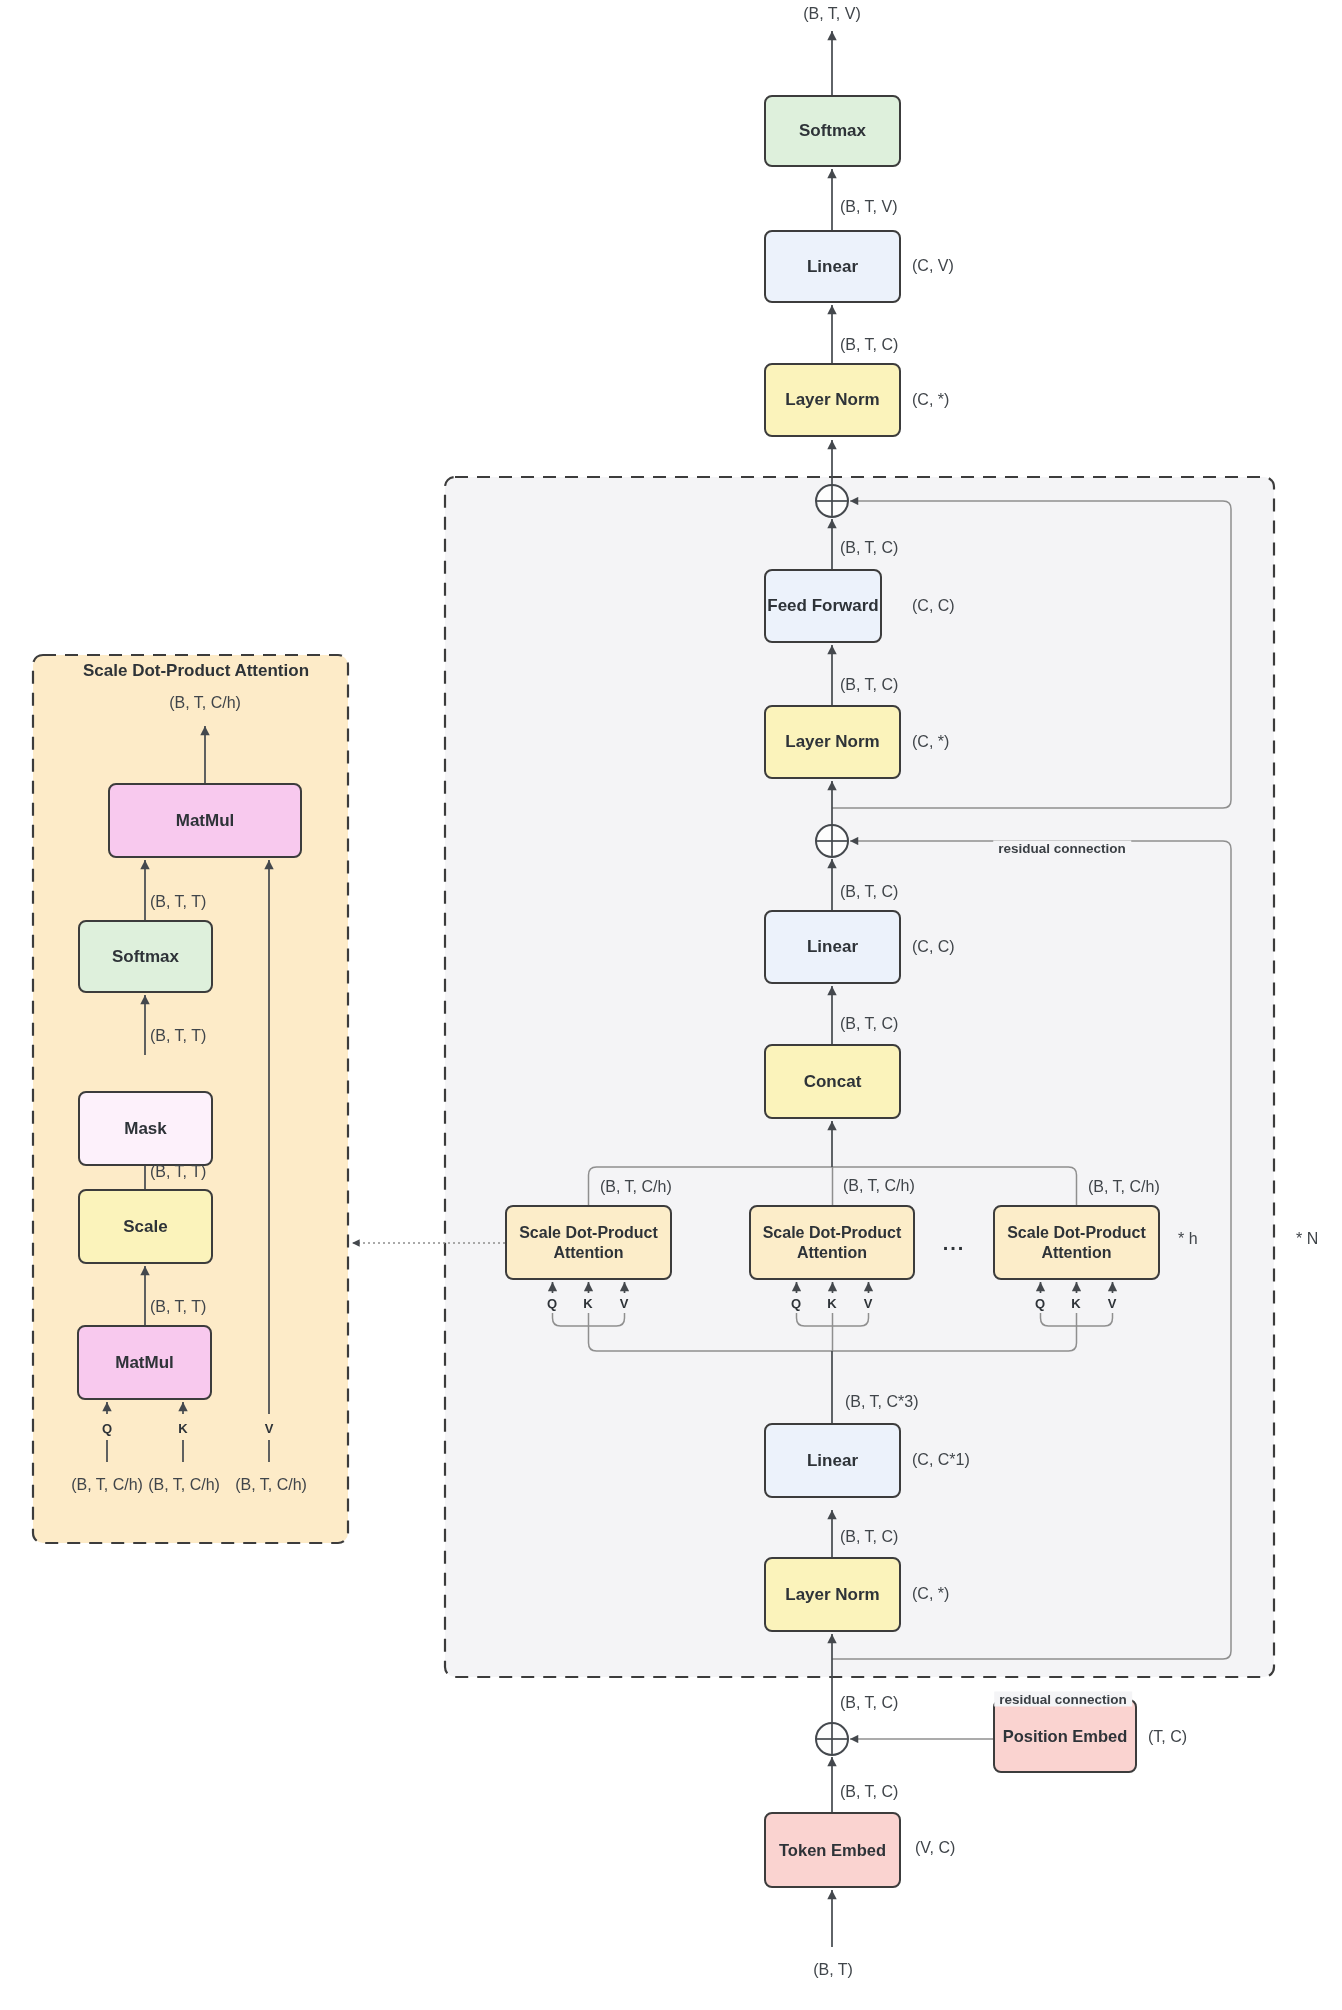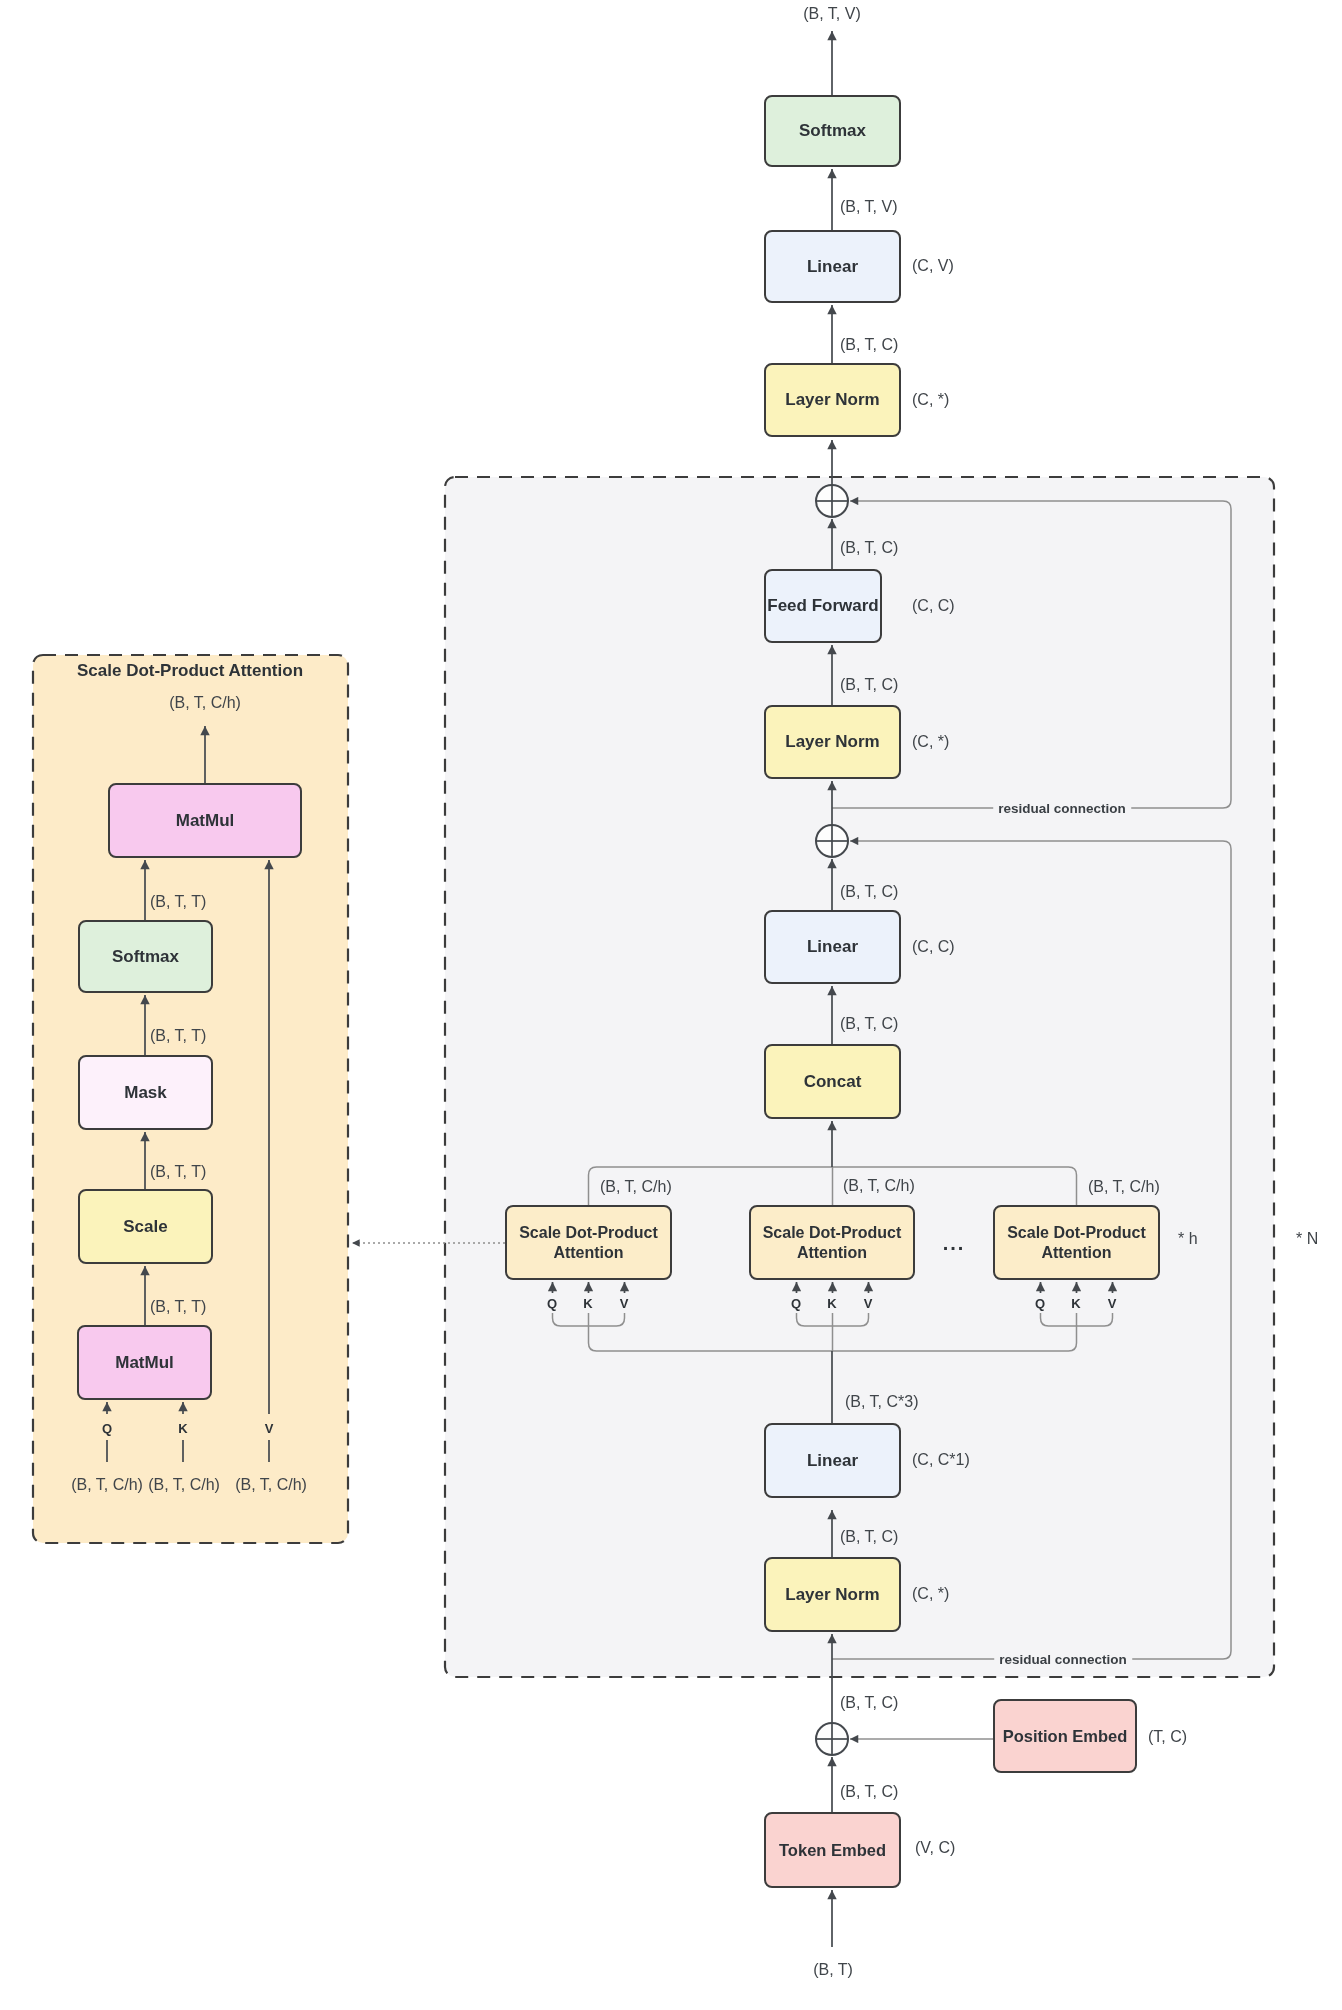--- a/index.html
+++ b/index.html
@@ -18,26 +18,26 @@
   path.gray,line.gray{stroke:var(--line_gray);stroke-width:1.5;fill:none;}
   path.dotted{stroke:var(--line_gray);stroke-width:1.4;fill:none;stroke-dasharray:2,3;}
   #arrow path{fill:var(--line_dark);}
   circle.plus{fill:#fdfdfd;stroke:var(--line_dark);stroke-width:2;}
   .box{position:absolute;border:2px solid var(--border);border-radius:8px;
        display:flex;align-items:center;justify-content:center;text-align:center;
        font-weight:bold;font-size:17px;color:var(--text);box-sizing:border-box;}
   .box.green{background:var(--box_green);} .box.blue{background:var(--box_blue);}
   .box.yellow{background:var(--box_yellow);} .box.tan{background:var(--box_tan);font-size:16px;line-height:1.25;}
   .box.red{background:var(--box_red);font-size:16.5px;} .box.pink{background:var(--box_pink);}
-  .box.maskpink{background:var(--box_maskpink);}
+  .box.maskpink{background:var(--box_maskpink);margin-top:36px;}
   .dim{position:absolute;font-size:16px;color:var(--dim_text);white-space:nowrap;transform:translateY(-50%);}
   .dim.c{transform:translate(-50%,-50%);}
   .port{position:absolute;font-size:13px;font-weight:bold;color:var(--text);transform:translate(-50%,-50%);}
   .resid{position:absolute;font-size:13.5px;font-weight:bold;color:#3a3f44;background:var(--group_bg);
-         padding:0 5px;white-space:nowrap;transform:translate(-50%,-50%);}
+         padding:0 5px;white-space:nowrap;transform:translate(-50%,-50%);margin-top:40px;}
   .dots{position:absolute;font-size:20px;font-weight:bold;color:var(--text);transform:translate(-50%,-50%);letter-spacing:2px;}
   .mult{position:absolute;font-size:16px;color:var(--dim_text);white-space:nowrap;transform:translateY(-50%);}
   .ptitle{position:absolute;font-size:17px;font-weight:bold;color:var(--text);transform:translate(-50%,-50%);white-space:nowrap;}
 </style>
 </head>
 <body>
 
 <div id="canvas">
 <svg id="wires" width="1342" height="2010">
   <defs>
@@ -172,21 +172,21 @@
 <div class="box maskpink" style="left:78px;top:1055px;width:135px;height:75px">
       <span>Mask</span>
     </div>
 <div class="box yellow" style="left:78px;top:1189px;width:135px;height:75px">
       <span>Scale</span>
     </div>
 <div class="box pink" style="left:77px;top:1325px;width:135px;height:75px">
       <span>MatMul</span>
     </div>
 
-<div class="ptitle" style="left:190px;top:671px">Scale Dot-Product Attention</div>
+<div class="ptitle" style="left:196px;top:671px">Scale Dot-Product Attention</div>
 
 <div class="dim c" style="left:832px;top:14px">(B, T, V)</div>
 <div class="dim" style="left:840px;top:207px">(B, T, V)</div>
 <div class="dim" style="left:912px;top:266px">(C, V)</div>
 <div class="dim" style="left:840px;top:345px">(B, T, C)</div>
 <div class="dim" style="left:912px;top:400px">(C, *)</div>
 <div class="dim" style="left:840px;top:548px">(B, T, C)</div>
 <div class="dim" style="left:912px;top:606px">(C, C)</div>
 <div class="dim" style="left:840px;top:685px">(B, T, C)</div>
 <div class="dim" style="left:912px;top:742px">(C, *)</div>

